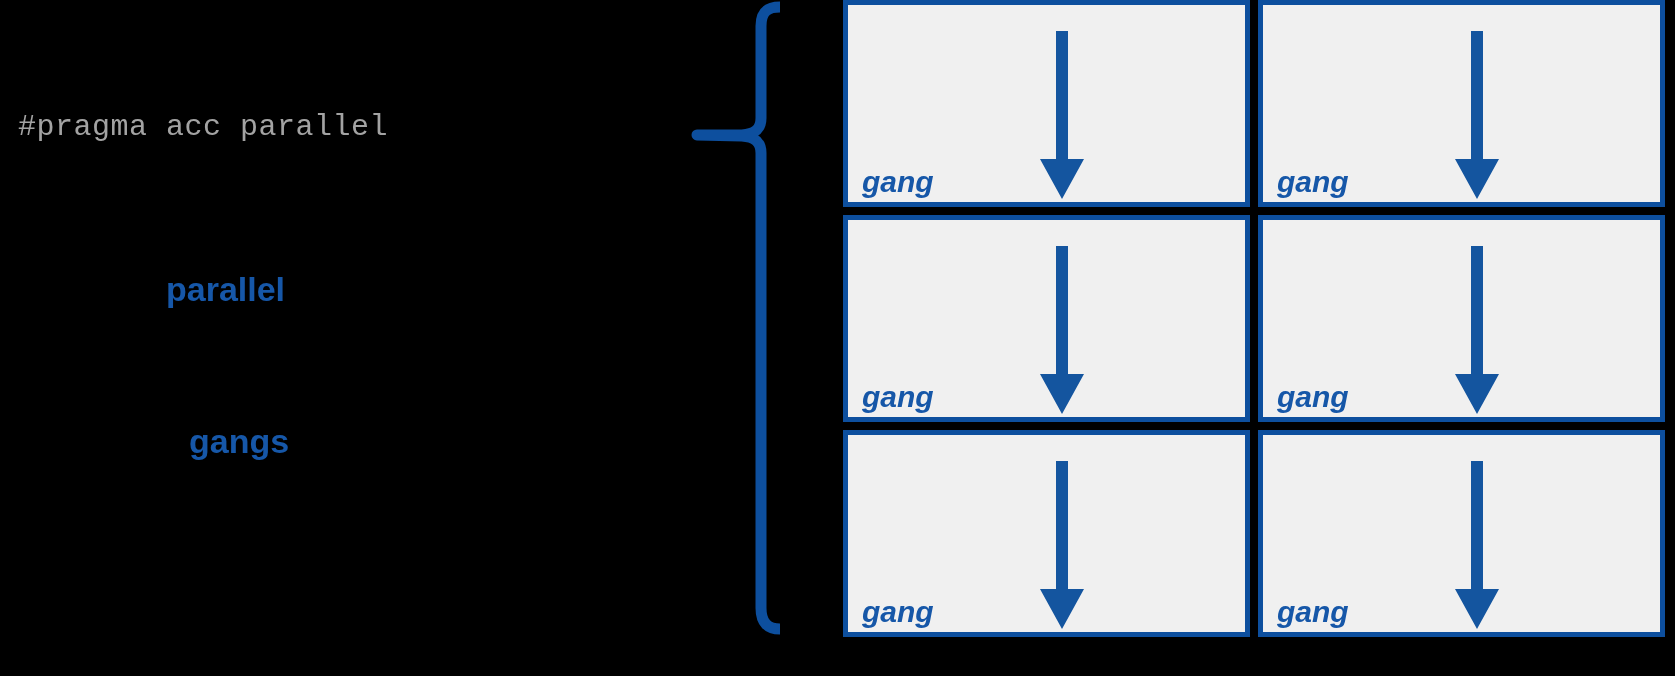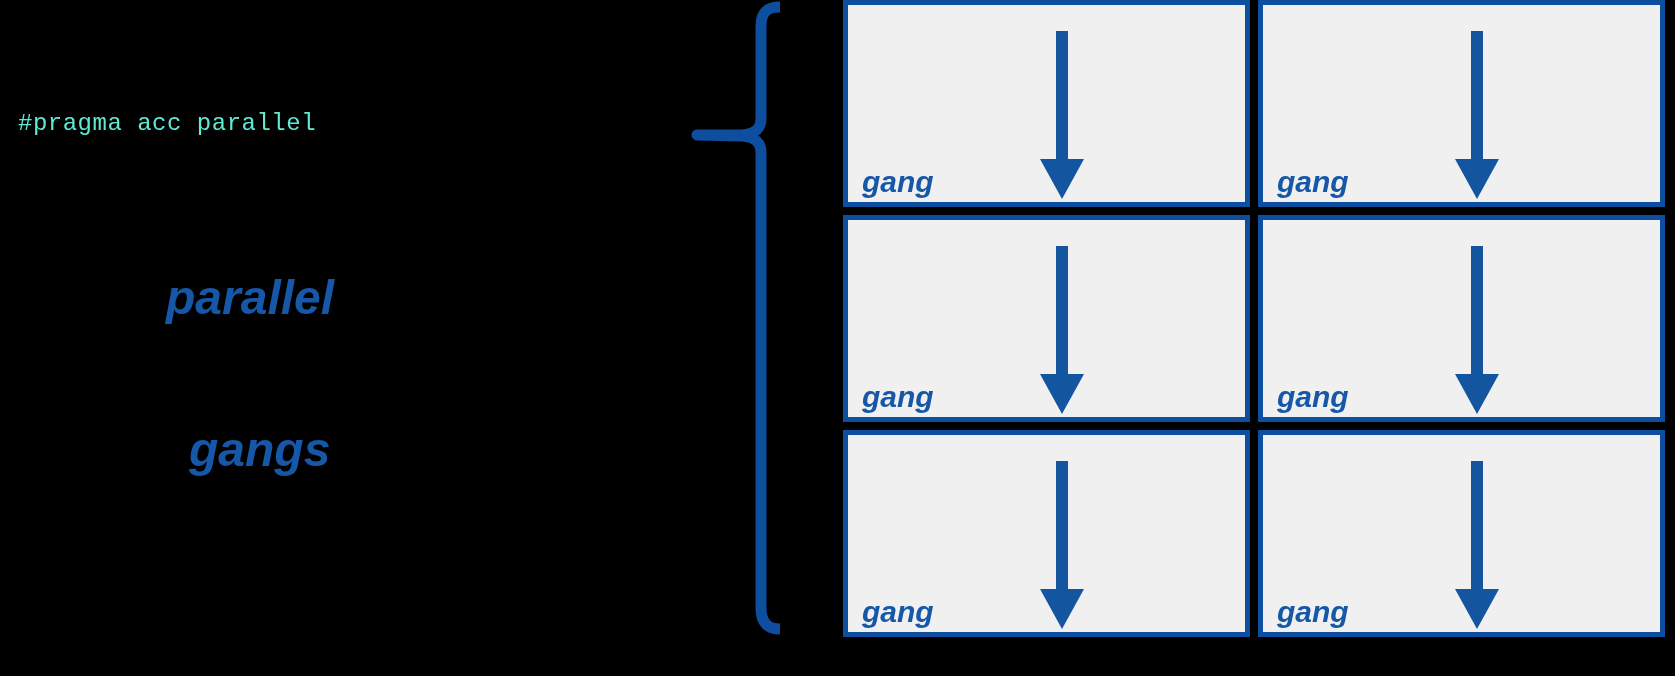--- a/index.html
+++ b/index.html
@@ -17,31 +17,30 @@
     background: #000000;
     overflow: hidden;
   }
 
   
   .pragma-text {
     position: absolute;
     left: 18px;
     top: 110px;
     font-family: "Liberation Mono", "DejaVu Sans Mono", monospace;
-    font-size: 24px;
+    font-size: 30px;
     letter-spacing: 0.5px;
-    color: #5eead4;
+    color: #a3a3a3;
     white-space: pre;
   }
   .big-label {
     position: absolute;
     font-family: "Liberation Sans", sans-serif;
-    font-style: italic;
     font-weight: bold;
-    font-size: 48px;
+    font-size: 34px;
     color: #1657a8;
     white-space: pre;
   }
   .label-parallel { left: 166px; top: 270px; }
   .label-gangs    { left: 152px; top: 422px; margin-left: 37px; }
 
   
   .brace {
     position: absolute;
     left: 690px;

